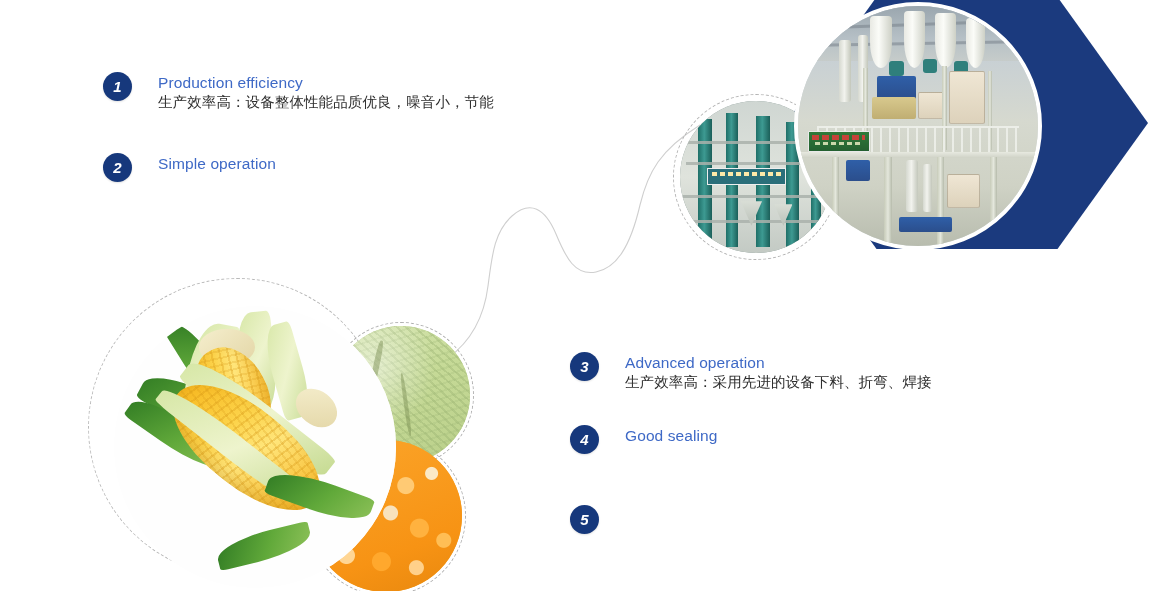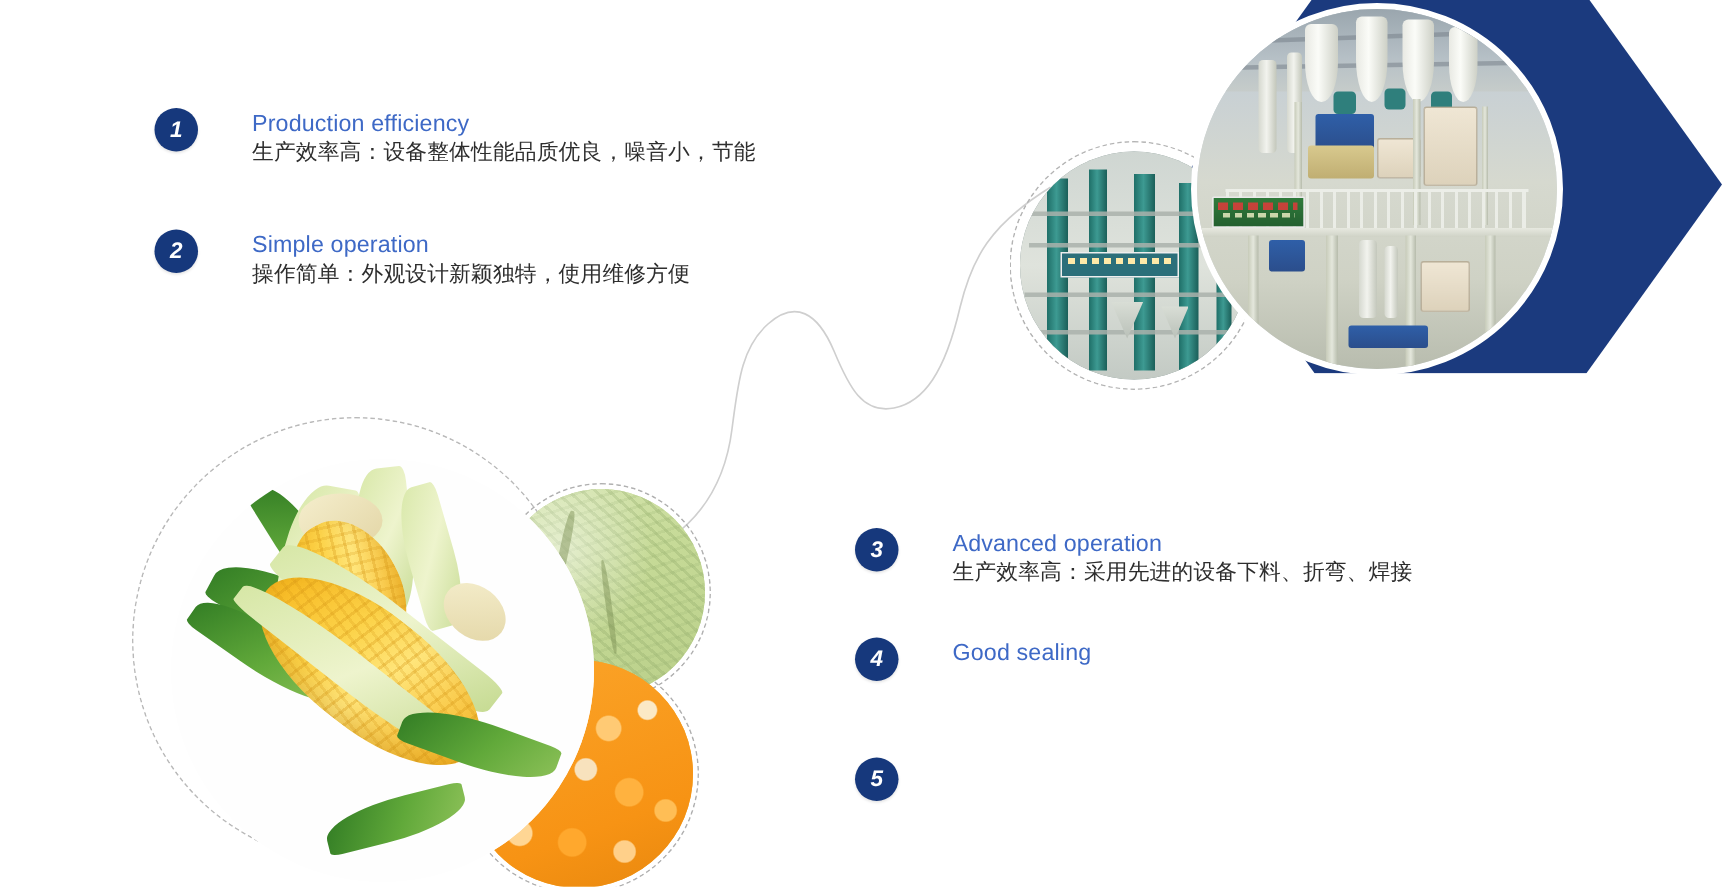--- a/index.html
+++ b/index.html
@@ -47,21 +47,21 @@
     font-style: italic;
     font-weight: bold;
     font-size: 15px;
     line-height: 29px;
     text-align: center;
     letter-spacing: 0;
     box-shadow: 0 1px 2px rgba(0,0,0,0.12);
   }
 
   .feature-text {
-    margin-left: 36px;
+    margin-left: 26px;
     padding-top: 1px;
   }
 
   .feature-title {
     color: #3e69c6;
     font-size: 15.5px;
     line-height: 19px;
     font-weight: 400;
     white-space: nowrap;
     letter-spacing: 0.1px;
@@ -461,21 +461,20 @@
     <div class="feature-text">
       <div class="feature-title">Production efficiency</div>
       <div class="feature-desc">生产效率高：设备整体性能品质优良，噪音小，节能</div>
     </div>
   </div>
 
   <div class="feature-item" style="left:103px; top:153px;">
     <div class="badge">2</div>
     <div class="feature-text">
       <div class="feature-title">Simple operation</div>
-      <div class="feature-desc">操作简单：外观设计新颖独特，使用维修方便</div>
     </div>
   </div>
 
   <div class="feature-item" style="left:570px; top:352px;">
     <div class="badge">3</div>
     <div class="feature-text">
       <div class="feature-title">Advanced operation</div>
       <div class="feature-desc">生产效率高：采用先进的设备下料、折弯、焊接</div>
     </div>
   </div>

